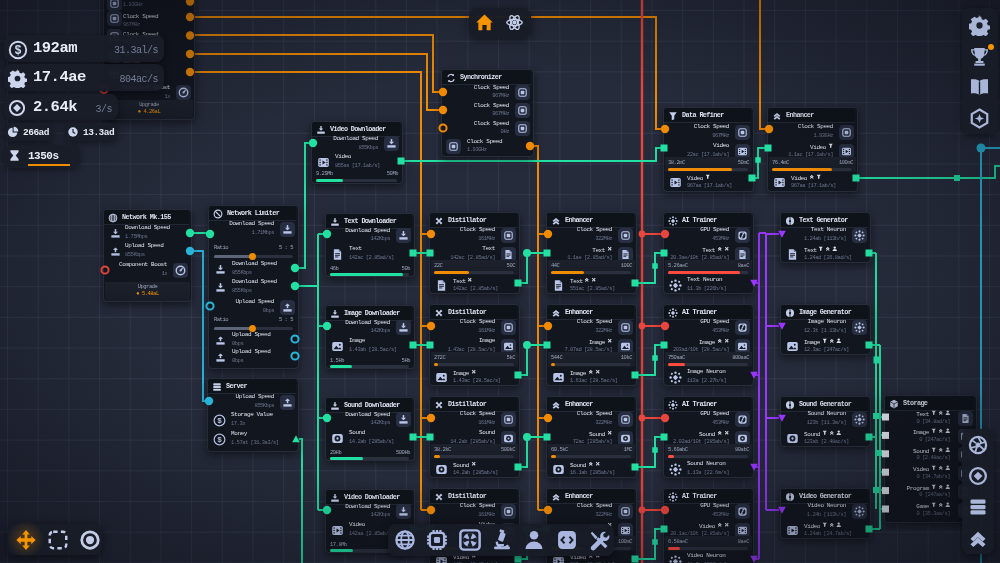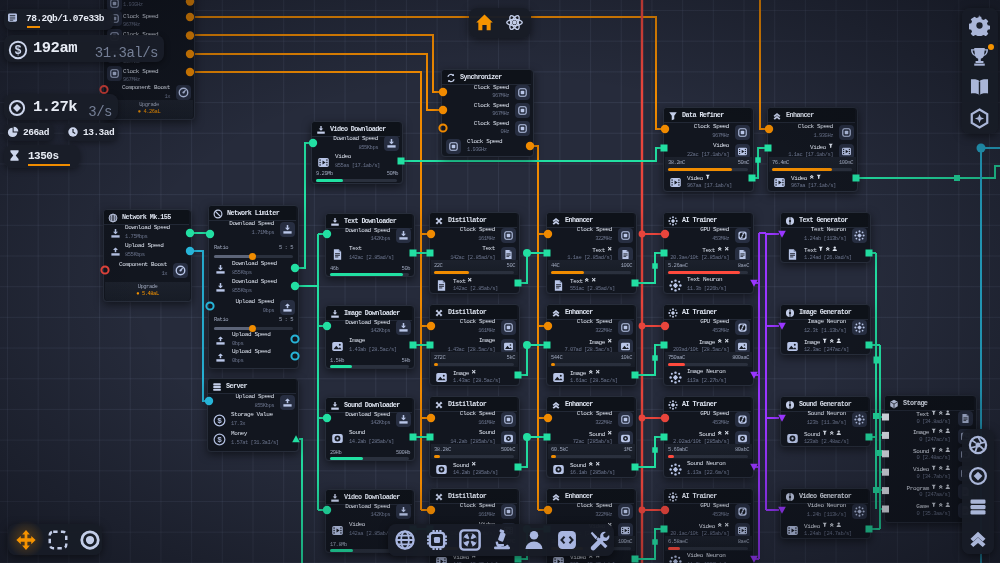--- a/index.html
+++ b/index.html
@@ -20,21 +20,21 @@
 .lf{position:absolute;font-size:5.5px;color:#9aa3b8;white-space:nowrap;letter-spacing:-0.5px;line-height:1}
 .btn{position:absolute;width:15px;height:15px;background:#272e41;border-radius:4px;
  display:flex;align-items:center;justify-content:center}
 .fic{position:absolute;width:15px;height:15px;display:flex;align-items:center;justify-content:center}
 .ftr{position:absolute;left:1px;right:1px;background:linear-gradient(#1c212c,#171c26)}
 .bar{position:absolute;border-radius:2px;background:#2a303d}
 .knob{position:absolute;width:7px;height:7px;border-radius:4px;background:#f08c00}
 .pill{position:absolute;background:rgba(25,29,40,.96);border-radius:8px;z-index:20;
  box-shadow:0 2px 6px rgba(0,0,0,.4)}
 .pt{position:absolute;color:#e8ecf5;font-weight:bold;white-space:nowrap;letter-spacing:-0.5px}
-.pv{position:absolute;color:#747e95;font-size:14px;white-space:nowrap;letter-spacing:-0.5px}
+.pv{position:absolute;color:#747e95;font-size:10px;white-space:nowrap;letter-spacing:-0.5px}
 .pic,.pic2,.pbtn{position:absolute}
 .panel{position:absolute;background:rgba(24,28,38,.97);border-radius:8px;z-index:20;
  box-shadow:0 2px 8px rgba(0,0,0,.5)}
 </style></head><body>
 <div id="stage">
     <svg class="lay" width="1000" height="563">
       <polyline points="187,17 656,17 656,129 663,129" fill="none" stroke="#f08a00" stroke-width="2"></polyline>
       <polyline points="191,35 433,35 433,92 441,92" fill="none" stroke="#f08a00" stroke-width="2"></polyline>
       <polyline points="191,54 427,54 427,110 441,110" fill="none" stroke="#f08a00" stroke-width="2"></polyline>
       <polyline points="191,72 421,72 421,510" fill="none" stroke="#f08a00" stroke-width="2"></polyline>
@@ -1695,48 +1695,48 @@
       <polygon points="750.2,279.8 757.8,279.8 754,286.8" fill="#9936ff"></polygon>
       <polygon points="750.2,371.8 757.8,371.8 754,378.8" fill="#9936ff"></polygon>
       <polygon points="750.2,463.8 757.8,463.8 754,470.8" fill="#9936ff"></polygon>
       <polygon points="750.2,555.8 757.8,555.8 754,562.8" fill="#9936ff"></polygon>
       <polygon points="778.2,230.8 785.8,230.8 782,237.8" fill="#9936ff"></polygon>
       <polygon points="778.2,322.8 785.8,322.8 782,329.8" fill="#9936ff"></polygon>
       <polygon points="778.2,414.8 785.8,414.8 782,421.8" fill="#9936ff"></polygon>
       <polygon points="778.2,506.8 785.8,506.8 782,513.8" fill="#9936ff"></polygon>
       <polygon points="292.2,442.2 299.8,442.2 296,435.2" fill="#22dfa2"></polygon>
     </svg>
-    <div class="pill" style="left:4px;top:9px;width:110px;height:20.5px">
-      <span class="pic" style="left:3px;top:3px">
-        <svg width="11" height="11" viewBox="0 0 16 16" style="display:block">
-          <rect x="1.5" y="2" width="13" height="12" rx="2" fill="#b9c6e8"></rect>
-          <path d="M4 5h8M4 7.5h8M4 10h8M4 12h5" stroke="#1d222c" stroke-width="1.2"></path>
-        </svg>
-      </span>
-      <span class="pt" style="left:22px;top:3.5px;font-size:9.5px">78.2Qb/1.07e33b</span>
-      <span style="position:absolute;left:23px;top:16.5px;width:13px;height:2px;background:#f08c00"></span>
-    </div>
     <div class="pill" style="left:4px;top:34.5px;width:160px;height:27px">
       <span class="pic2" style="left:4px;top:5px">
         <svg width="20" height="20" viewBox="0 0 16 16" style="display:block">
           <circle cx="8" cy="8" r="6.6" fill="none" stroke="#cdd6ec" stroke-width="1.5"></circle>
           <text x="8" y="11.4" font-family="Liberation Mono" font-size="9.5" font-weight="bold" fill="#cdd6ec" text-anchor="middle">$</text>
         </svg>
       </span>
       <span class="pt" style="left:29px;top:4px;font-size:15.5px">192am</span>
       <span class="pv" style="right:6px;top:10px">31.3al/s</span>
     </div>
+    <div class="pill" style="left:4px;top:64px;width:160px;height:27px">
+      <span class="pic2" style="left:4px;top:5px">
+        <svg width="19" height="19" viewBox="0 0 16 16" style="display:block">
+          <path fill="#cdd6ec" d="M8 1.2l1.3.2.4 1.8 1.5.6 1.6-1 1.9 1.9-1 1.6.6 1.5 1.8.4v2.6l-1.8.4-.6 1.5 1 1.6-1.9 1.9-1.6-1-1.5.6-.4 1.8H6.7l-.4-1.8-1.5-.6-1.6 1-1.9-1.9 1-1.6-.6-1.5-1.8-.4V6.7l1.8-.4.6-1.5-1-1.6L4.2 1.3l1.6 1 1.5-.6.4-1.8z"></path>
+          <circle cx="8" cy="8" r="2.4" fill="#1b202b"></circle>
+        </svg>
+      </span>
+      <span class="pt" style="left:29px;top:4px;font-size:15.5px">17.4ae</span>
+      <span class="pv" style="right:6px;top:10px">804ac/s</span>
+    </div>
     <div class="pill" style="left:4px;top:93.5px;width:114px;height:26px">
       <span class="pic2" style="left:4px;top:5px">
         <svg width="18" height="18" viewBox="0 0 16 16" style="display:block">
           <circle cx="8" cy="8" r="6.3" fill="none" stroke="#cdd6ec" stroke-width="1.8"></circle>
           <path d="M8 4.5 11.5 8 8 11.5 4.5 8z" fill="#cdd6ec"></path>
         </svg>
       </span>
-      <span class="pt" style="left:29px;top:4px;font-size:15.5px">1.27k</span>
+      <span class="pt" style="left:29px;top:4px;font-size:15.5px">2.64k</span>
       <span class="pv" style="right:6px;top:10px">3/s</span>
     </div>
     <div class="pill" style="left:4px;top:122.5px;width:50px;height:18.5px">
       <span class="pic" style="left:3px;top:3px">
         <svg width="12" height="12" viewBox="0 0 16 16" style="display:block">
           <path d="M8.8 7.2V0.9A6.3 6.3 0 0 1 15.1 7.2z" fill="#cdd6ec"></path>
           <path d="M7.5 8.5V2.2A6.3 6.3 0 1 0 13.8 8.5z" fill="#cdd6ec"></path>
         </svg>
       </span>
       <span class="pt" style="left:19px;top:4px;font-size:9.5px">266ad</span>

